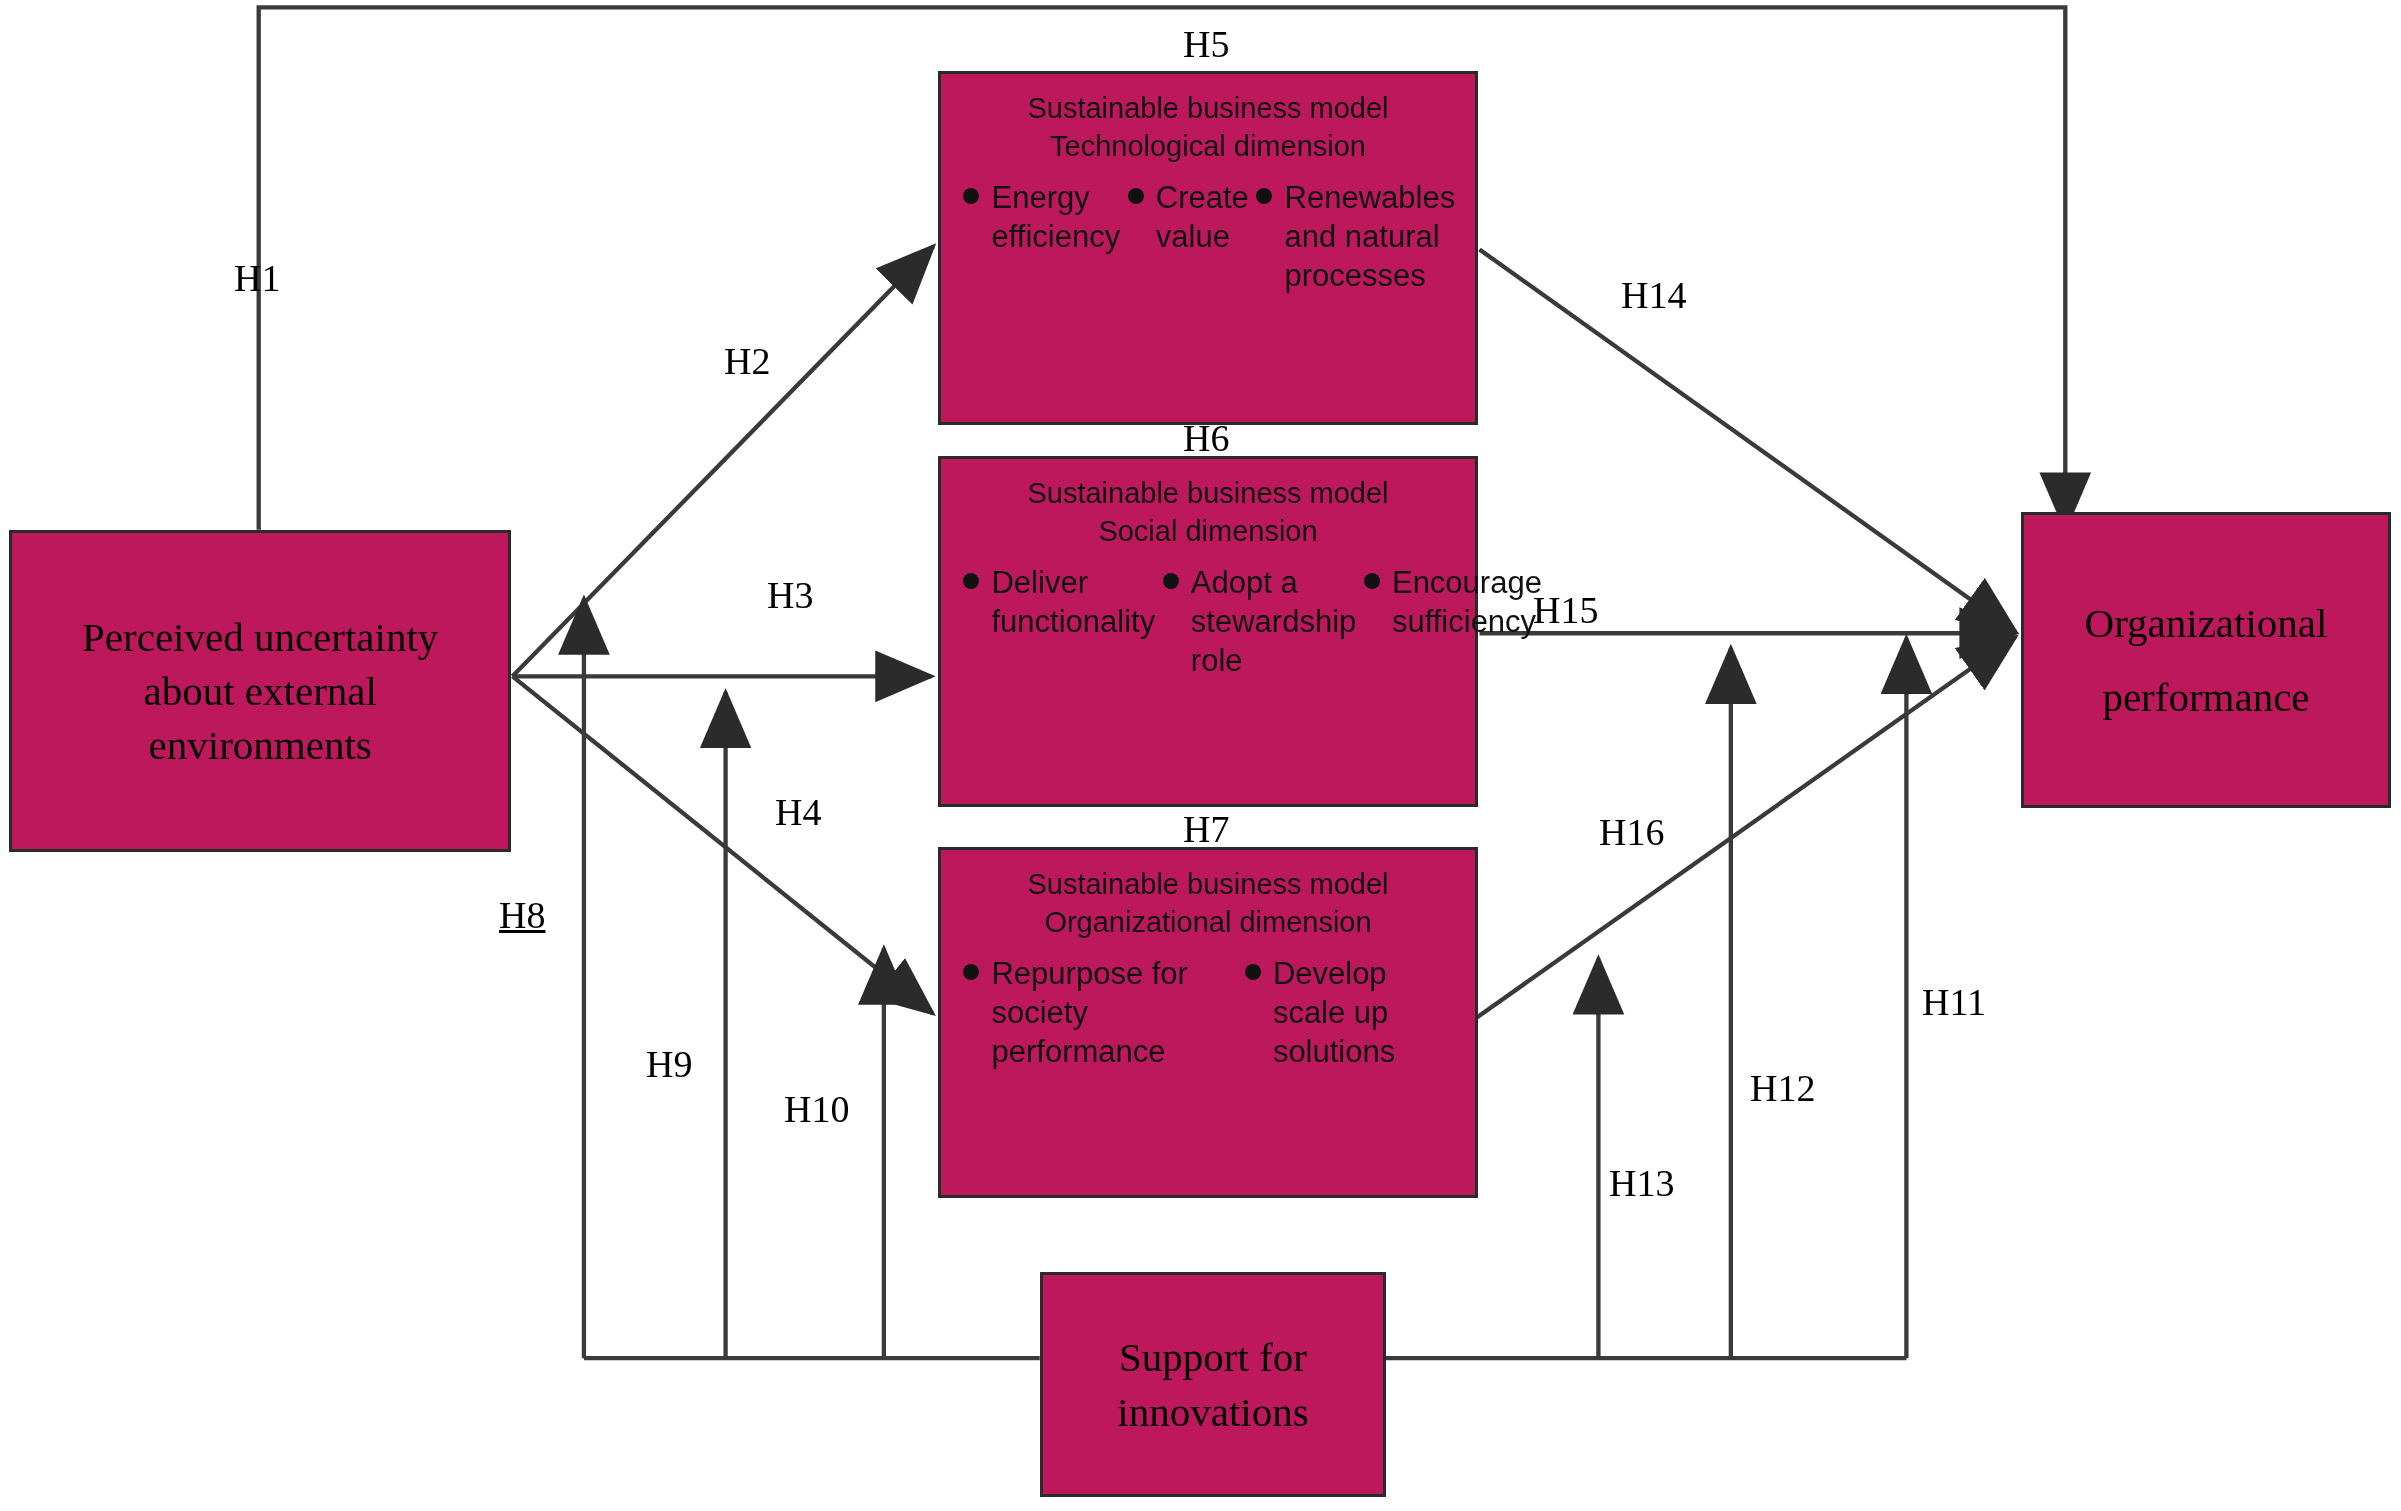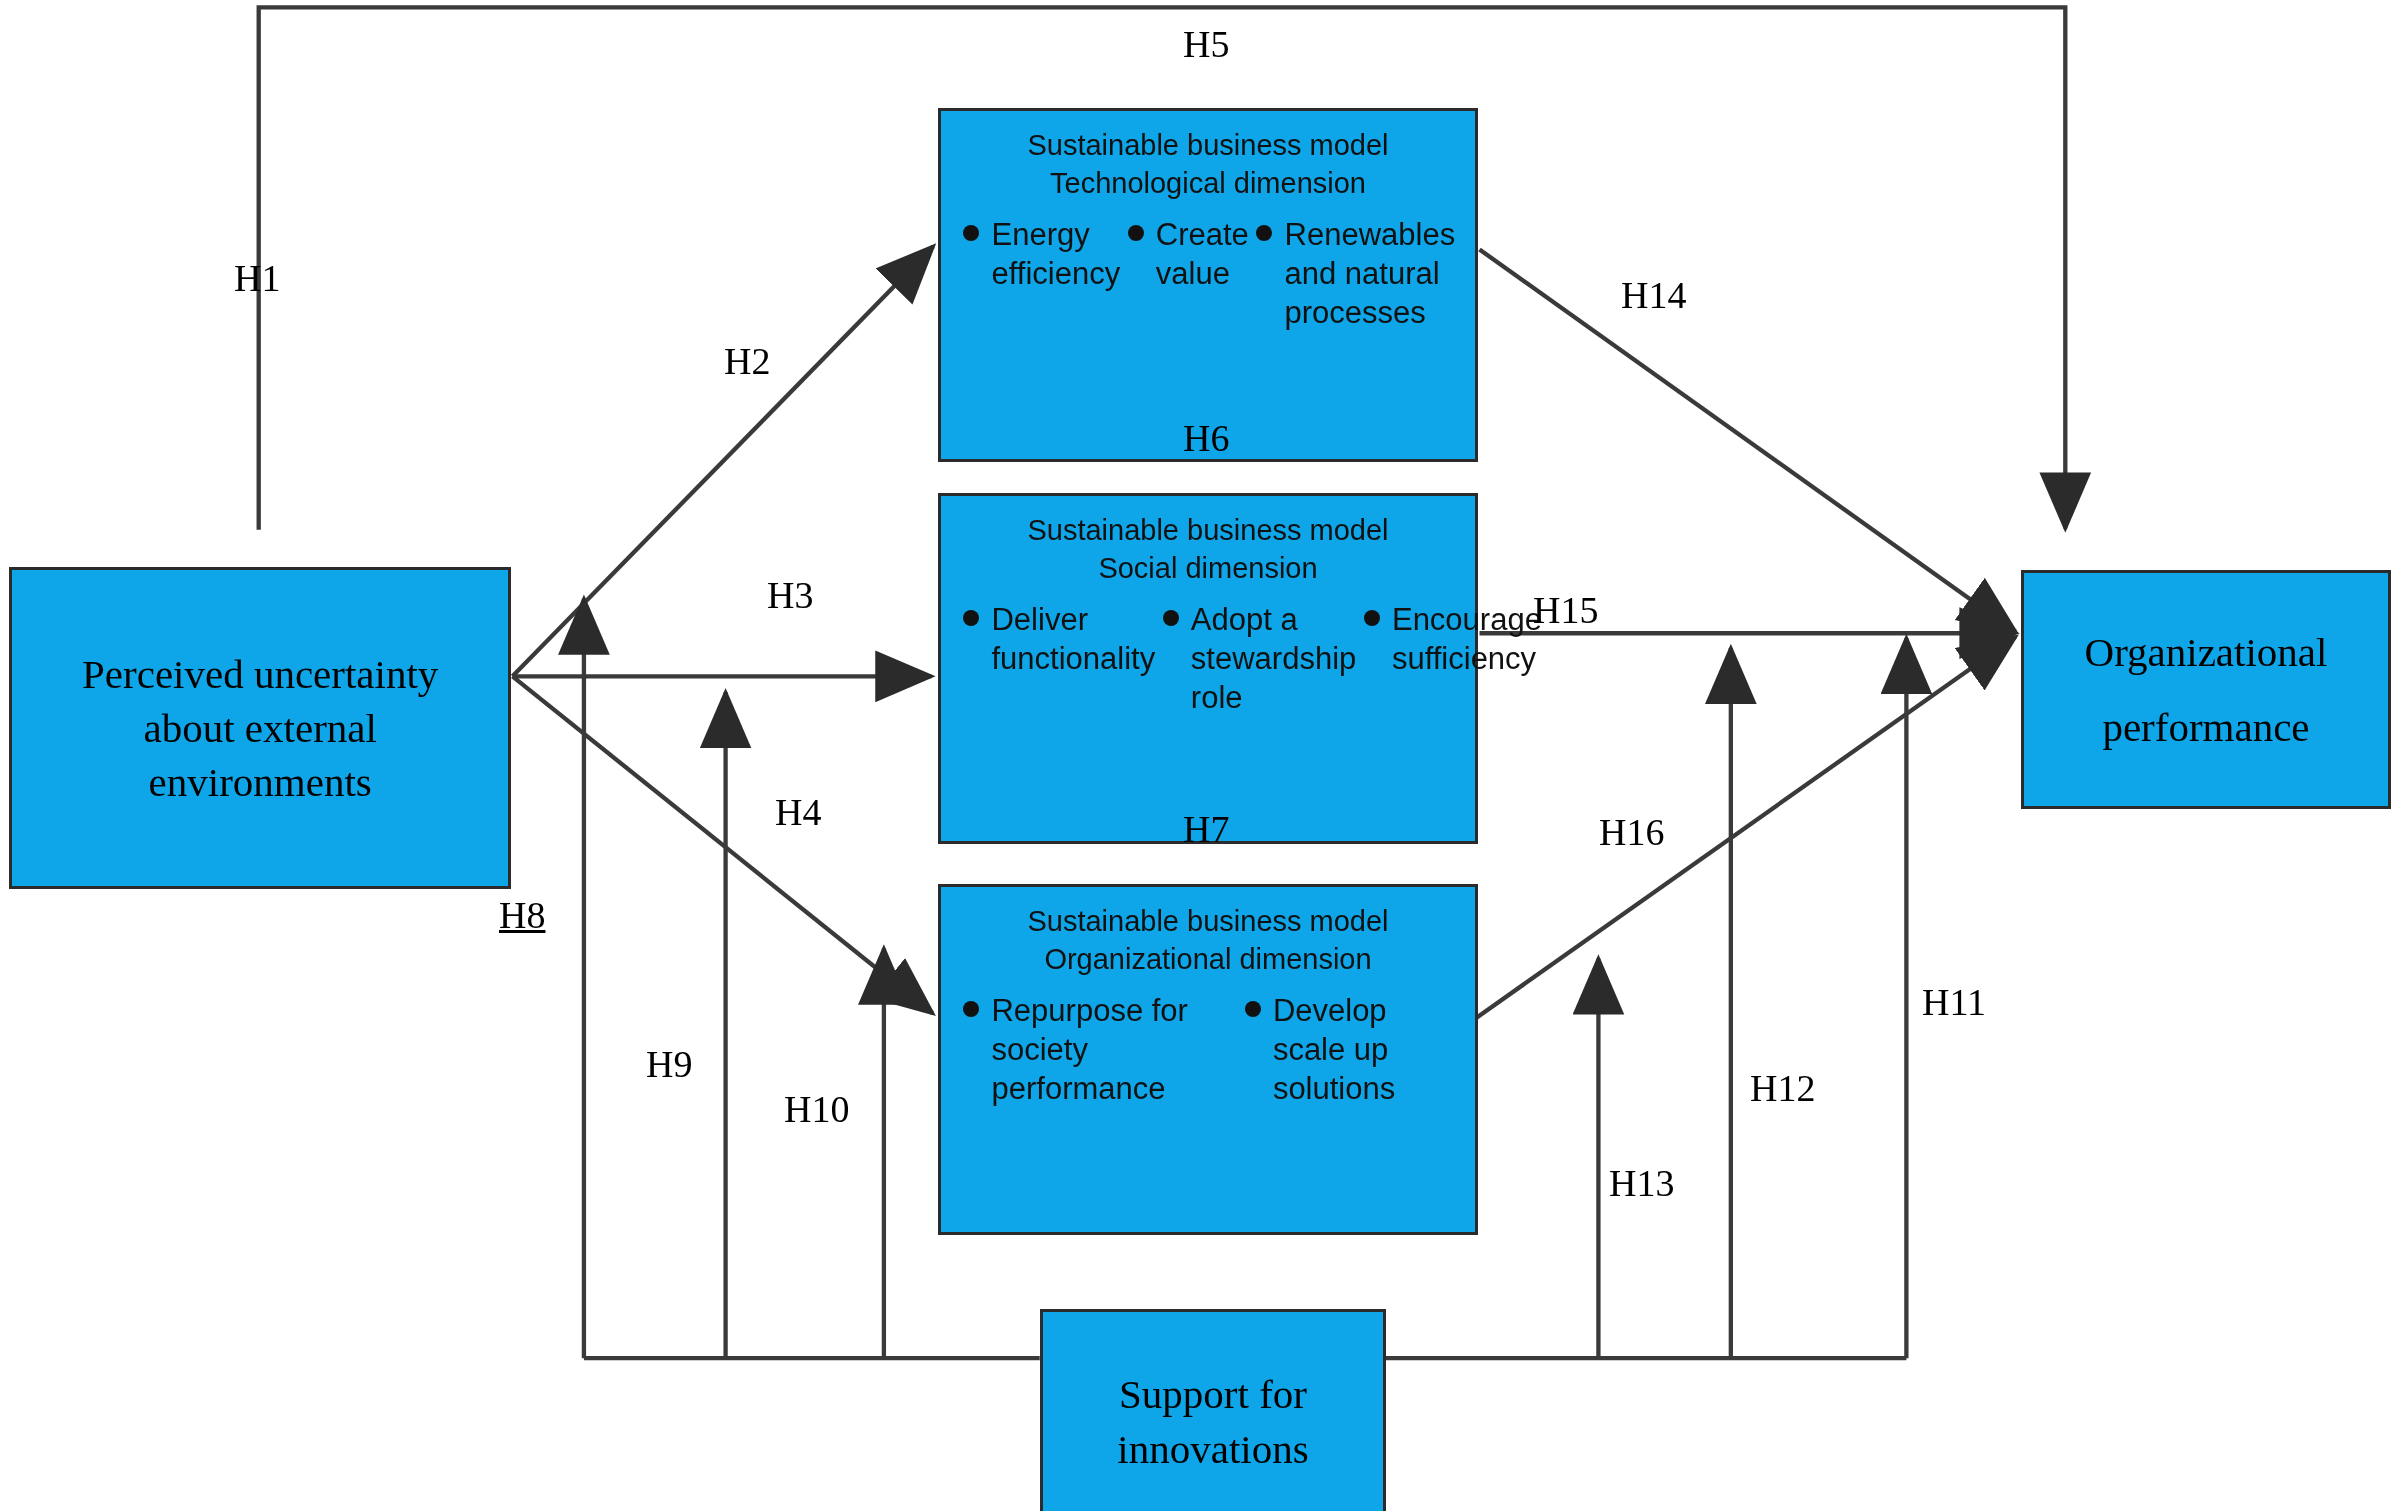--- a/index.html
+++ b/index.html
@@ -1,20 +1,20 @@
 <!DOCTYPE html>
 <html style="font-size:10px"><head>
 <meta charset="utf-8">
 <style>
   html,body{margin:0;padding:0;background:#fff;}
   #stage{position:relative;width:2401px;height:1511px;background:#fff;overflow:hidden;
          font-family:"Liberation Serif",serif;}
   svg#wires{position:absolute;left:0;top:0;width:2401px;height:1511px;}
-  .node{position:absolute;box-sizing:border-box;background:#0ea5e9;border:3.1px solid #2b2b2b;
-        display:flex;flex-direction:column;align-items:center;justify-content:center;margin-top:37px;}
+  .node{position:absolute;box-sizing:border-box;background:#be185d;border:3.1px solid #2b2b2b;
+        display:flex;flex-direction:column;align-items:center;justify-content:center;}
   .node.serif{font-family:"Liberation Serif",serif;text-align:center;color:#000;}
   .node.serif .nline{font-size:41px;line-height:1.32;white-space:nowrap;}
   .dimbox{font-family:"Liberation Sans",sans-serif;align-items:stretch;justify-content:flex-start;
           padding:16px 18.5px 6.2px 18.5px;}
   .dimhead{font-size:29px;line-height:1.30;text-align:center;color:#111;}
   .bullets{margin-top:12.3px;display:flex;flex-direction:row;gap:3.7px;}
   .bullet{display:flex;align-items:flex-start;font-size:31px;line-height:1.26;color:#111;}
   .bdot{flex:0 0 auto;width:16px;height:16px;border-radius:50%;background:#111;
         margin:10px 12.3px 0 3.7px;}
   .btxt{flex:1 1 auto;}
@@ -63,21 +63,21 @@
 
     <path fill="none" stroke="#3a3a3a" stroke-width="7" d="M 3095 2205 L 3095 1036" marker-end="url(#ah)"></path>
   </svg>
 
   <div class="node serif" style="left:9.2px;top:530px;width:502px;height:322px;">
     <div class="nline">Perceived uncertainty</div>
     <div class="nline">about external</div>
     <div class="nline">environments</div>
   </div>
 
-  <div class="node serif" style="left:2021px;top:533px;width:370px;height:239px;gap:20px;">
+  <div class="node serif" style="left:2021px;top:512px;width:370px;height:296px;gap:20px;">
     <div class="nline">Organizational</div>
     <div class="nline">performance</div>
   </div>
 
   <div class="node serif" style="left:1040px;top:1272px;width:346px;height:225px;">
     <div class="nline">Support for</div>
     <div class="nline">innovations</div>
   </div>
 
   <div class="node dimbox" style="left:938px;top:71px;width:540px;height:354px;">

